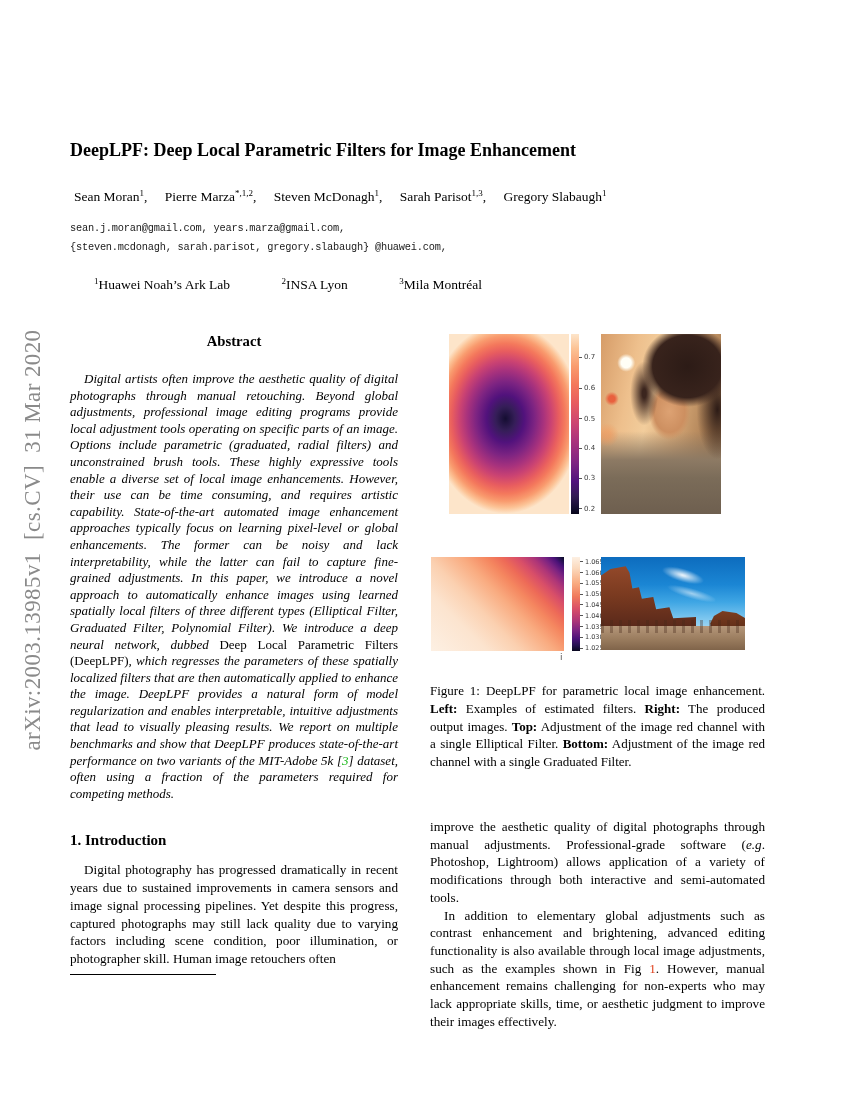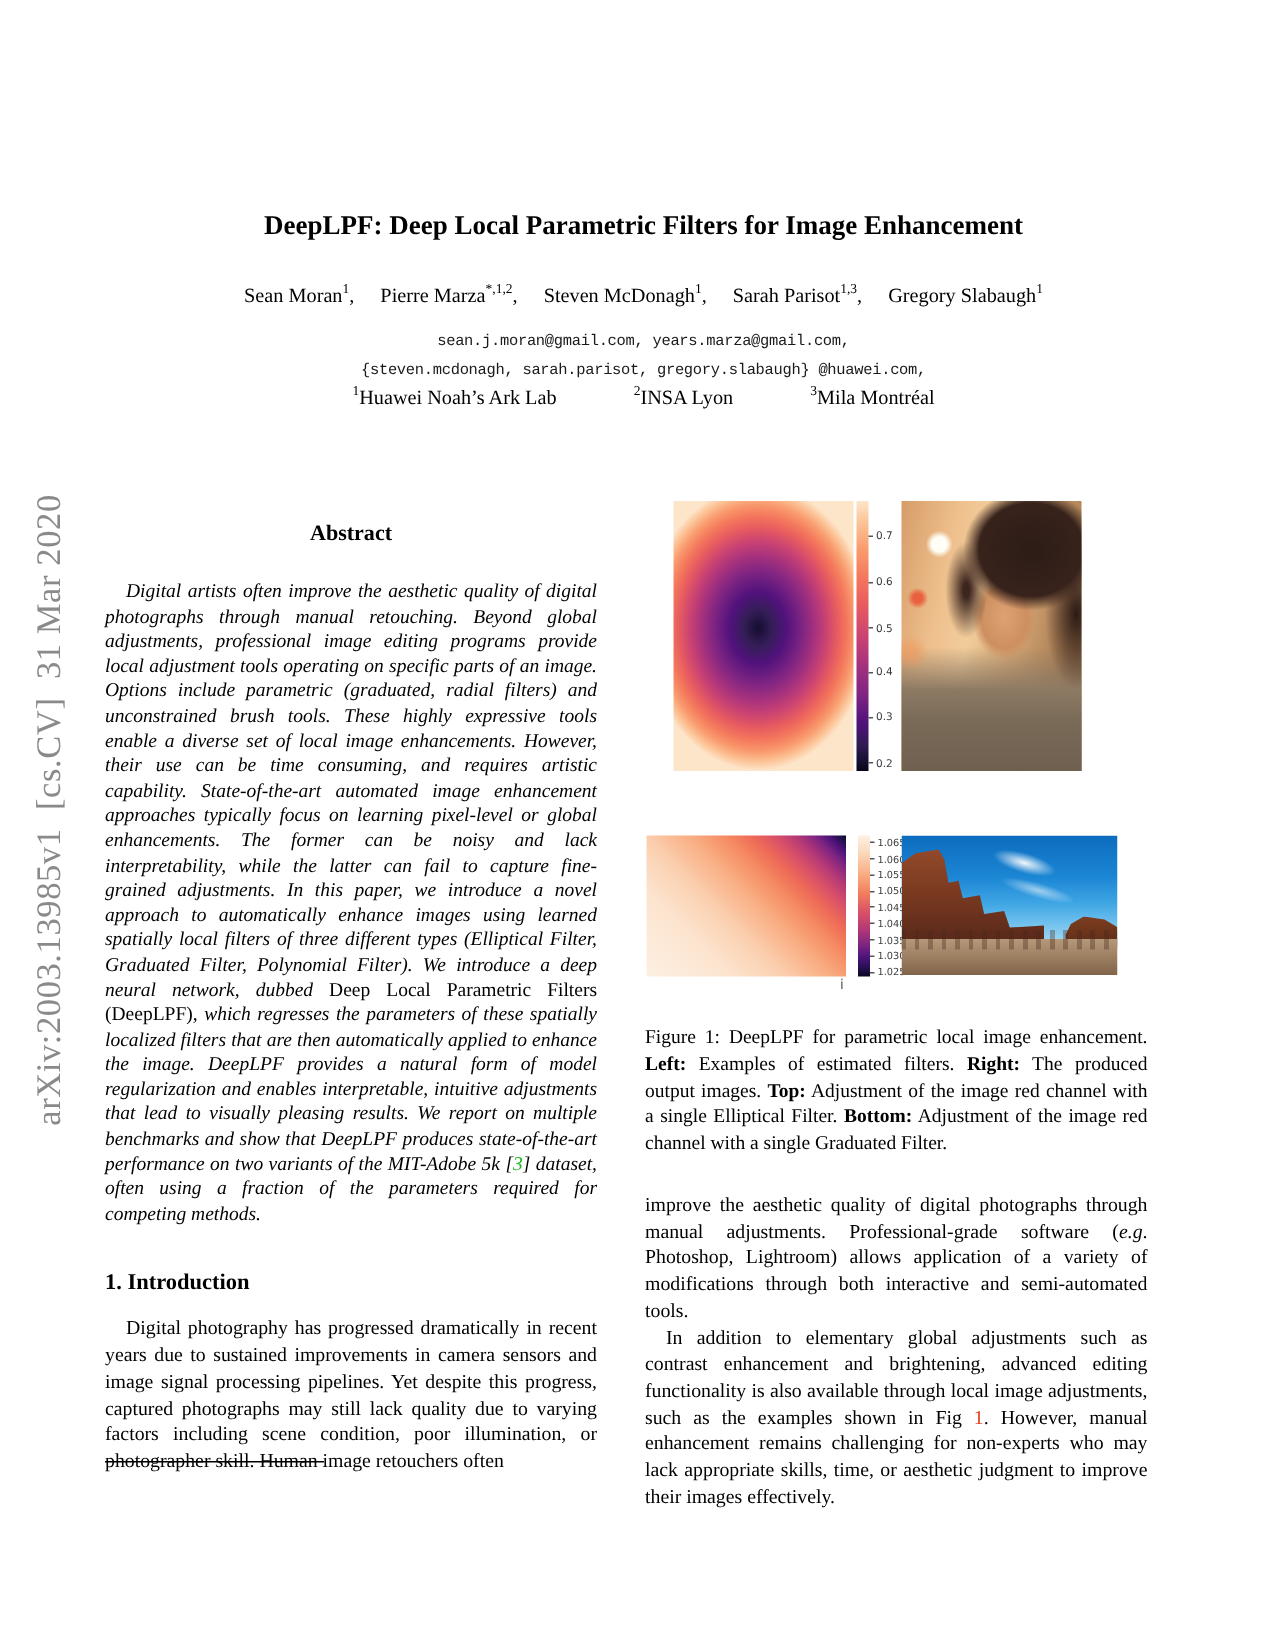--- a/index.html
+++ b/index.html
@@ -6,33 +6,33 @@
   body{width:850px;height:1100px;background:#fff;}
   .page{position:relative;width:850px;height:1100px;background:#ffffff;overflow:hidden;
         font-family:"Liberation Serif",serif;color:#000;}
 
   
   .arxiv-bar{position:absolute;left:33px;top:540px;
     transform:translate(-50%,-50%) rotate(-90deg);white-space:pre;
     font-size:23px;color:#8a8a8a;letter-spacing:.4px;}
 
   
-  .head{position:absolute;left:70px;top:140px;width:718px;text-align:center;}
+  .head{position:absolute;left:70px;top:140px;width:718px;}
   .title{font-size:18px;font-weight:bold;margin:0 0 28px 0;}
   .authors{font-size:13.5px;margin:0 0 14px 0;}
   .author{margin:0 4px;}
   .authors sup,.affil sup{font-size:9px;vertical-align:super;line-height:0;}
   .author-sep{margin-right:6px;}
   .emails{font-family:"Liberation Mono",monospace;font-size:10.3px;line-height:19px;
     letter-spacing:-.2px;color:#1a1a1a;white-space:pre;}
-  .affils{font-size:13.5px;margin-top:0;}
+  .affils{font-size:13.5px;margin-top:20px;}
   .affil{margin:0 24px;}
 
   
-  .col-left{position:absolute;left:70px;top:333px;width:328px;margin-top:15px;}
+  .col-left{position:absolute;left:70px;top:333px;width:328px;}
   .col-right{position:absolute;left:430px;top:330px;width:335px;}
 
   .abs-head{font-size:14.7px;font-weight:bold;text-align:center;margin:0 0 21px 0;}
   .abs-text{font-style:italic;font-size:13px;line-height:16.6px;text-align:justify;
     text-indent:14px;margin:0;}
   .roman{font-style:normal;}
   .cite-link{color:#1fba1f;}
   .figref-link{color:#e0401c;}
 
   .sec-head{font-size:15px;font-weight:bold;margin:30px 0 12px 0;}
@@ -100,21 +100,21 @@
   .desert .rubble{position:absolute;left:0;bottom:18%;width:100%;height:14%;
     background:repeating-linear-gradient(90deg, rgba(70,40,25,.35) 0 3px, rgba(0,0,0,0) 3px 9px);}
 
   .axis-i{position:absolute;left:130px;top:322px;font-size:9px;color:#555;
     font-family:"DejaVu Sans",sans-serif;}
 
   .caption{position:absolute;left:0;top:352px;width:335px;font-size:13px;line-height:17.8px;
     text-align:justify;}
   .cap-bold{font-weight:bold;}
 
-  .rc-body{position:absolute;left:0;top:464px;width:335px;}
+  .rc-body{position:absolute;left:0;top:488px;width:335px;}
 </style>
 </head>
 <body>
 
 <div class="page">
 
   <div class="arxiv-bar">arXiv:2003.13985v1  [cs.CV]  31 Mar 2020</div>
 
   <header class="head">
     <h1 class="title">DeepLPF: Deep Local Parametric Filters for Image Enhancement</h1>

